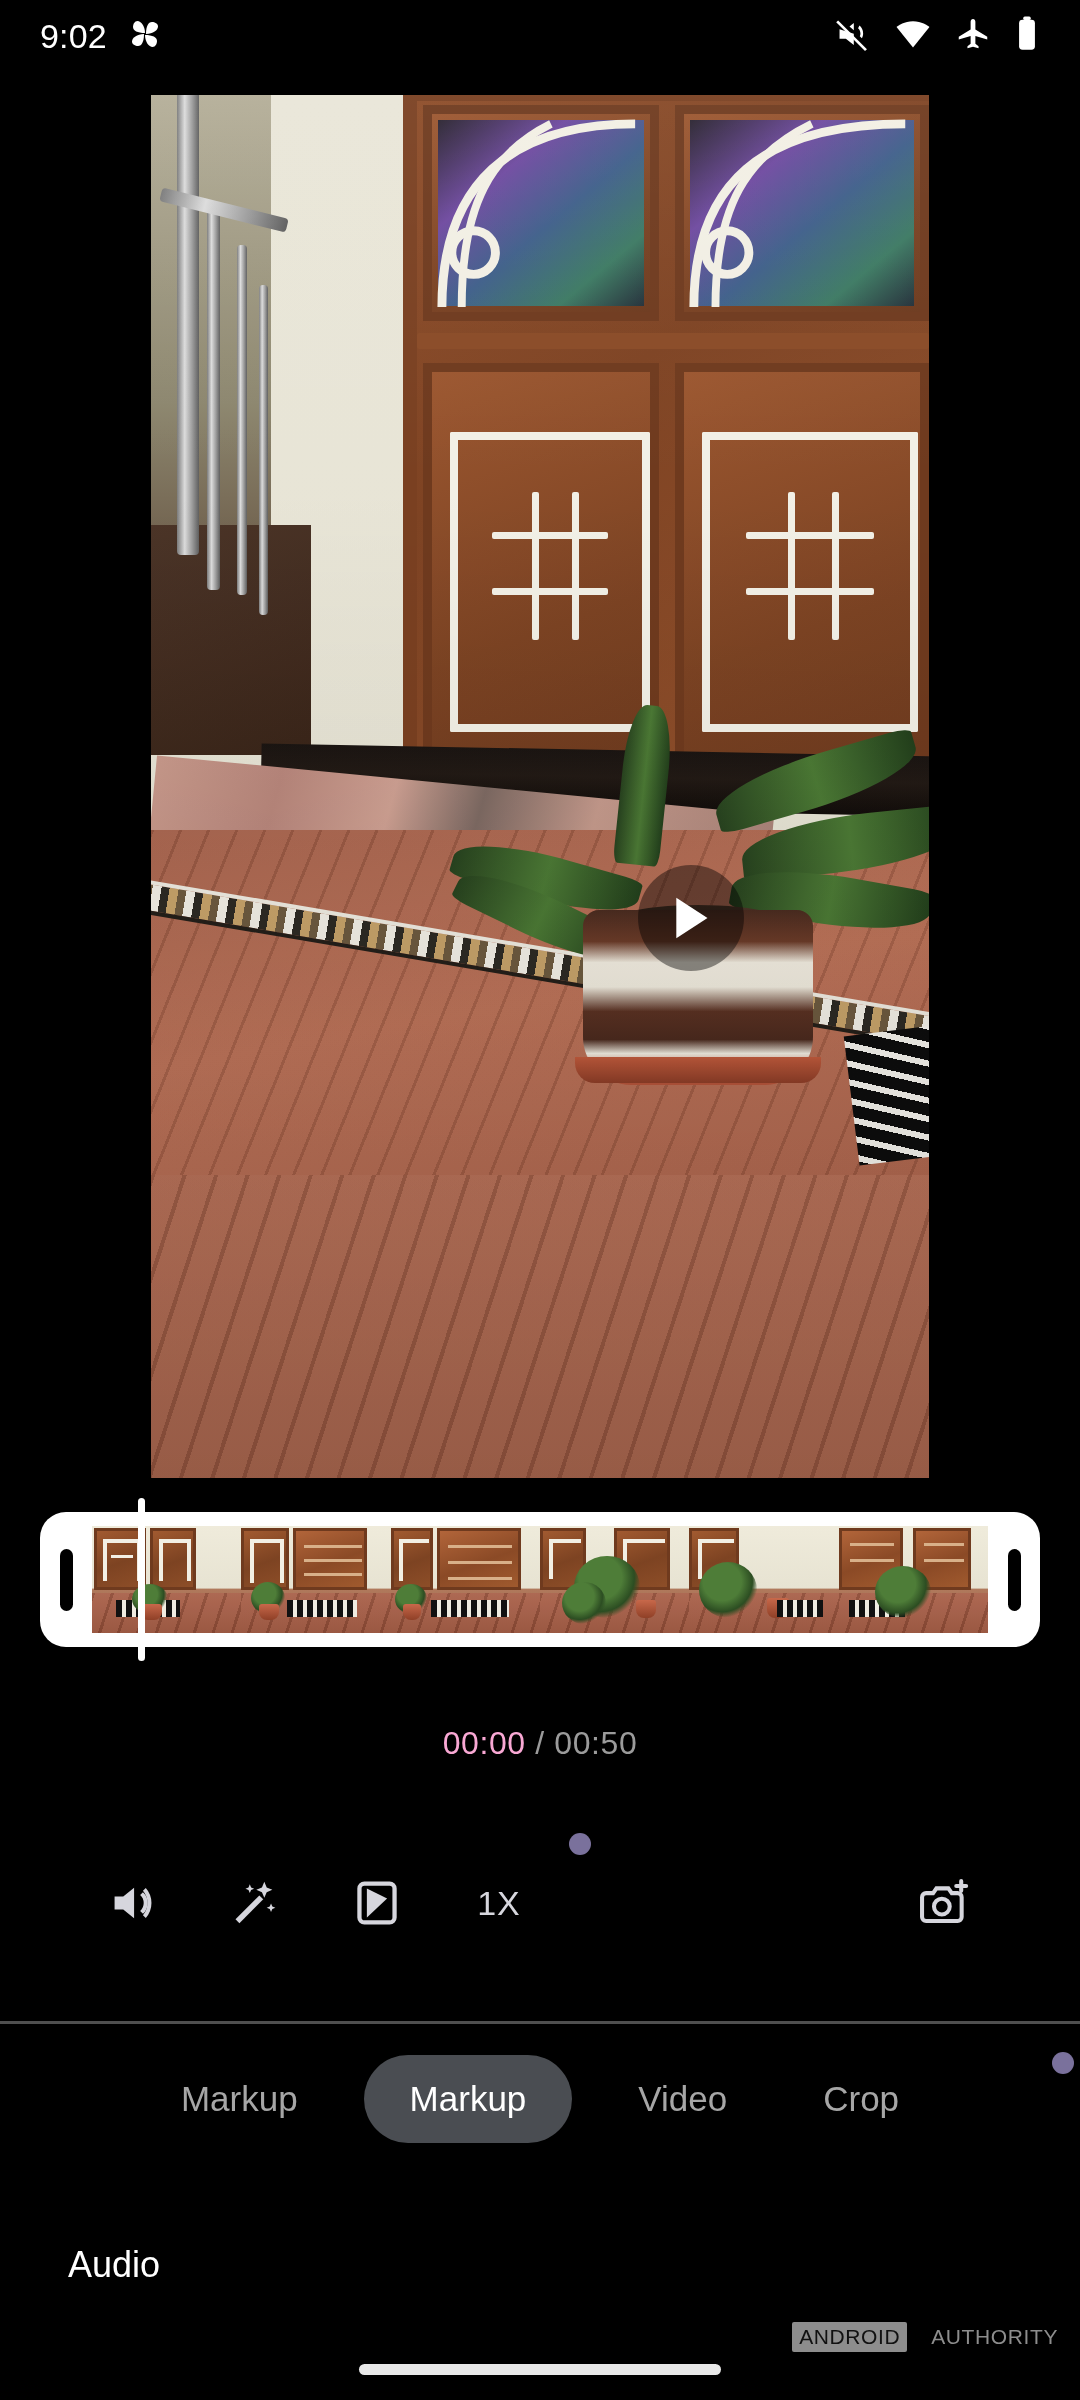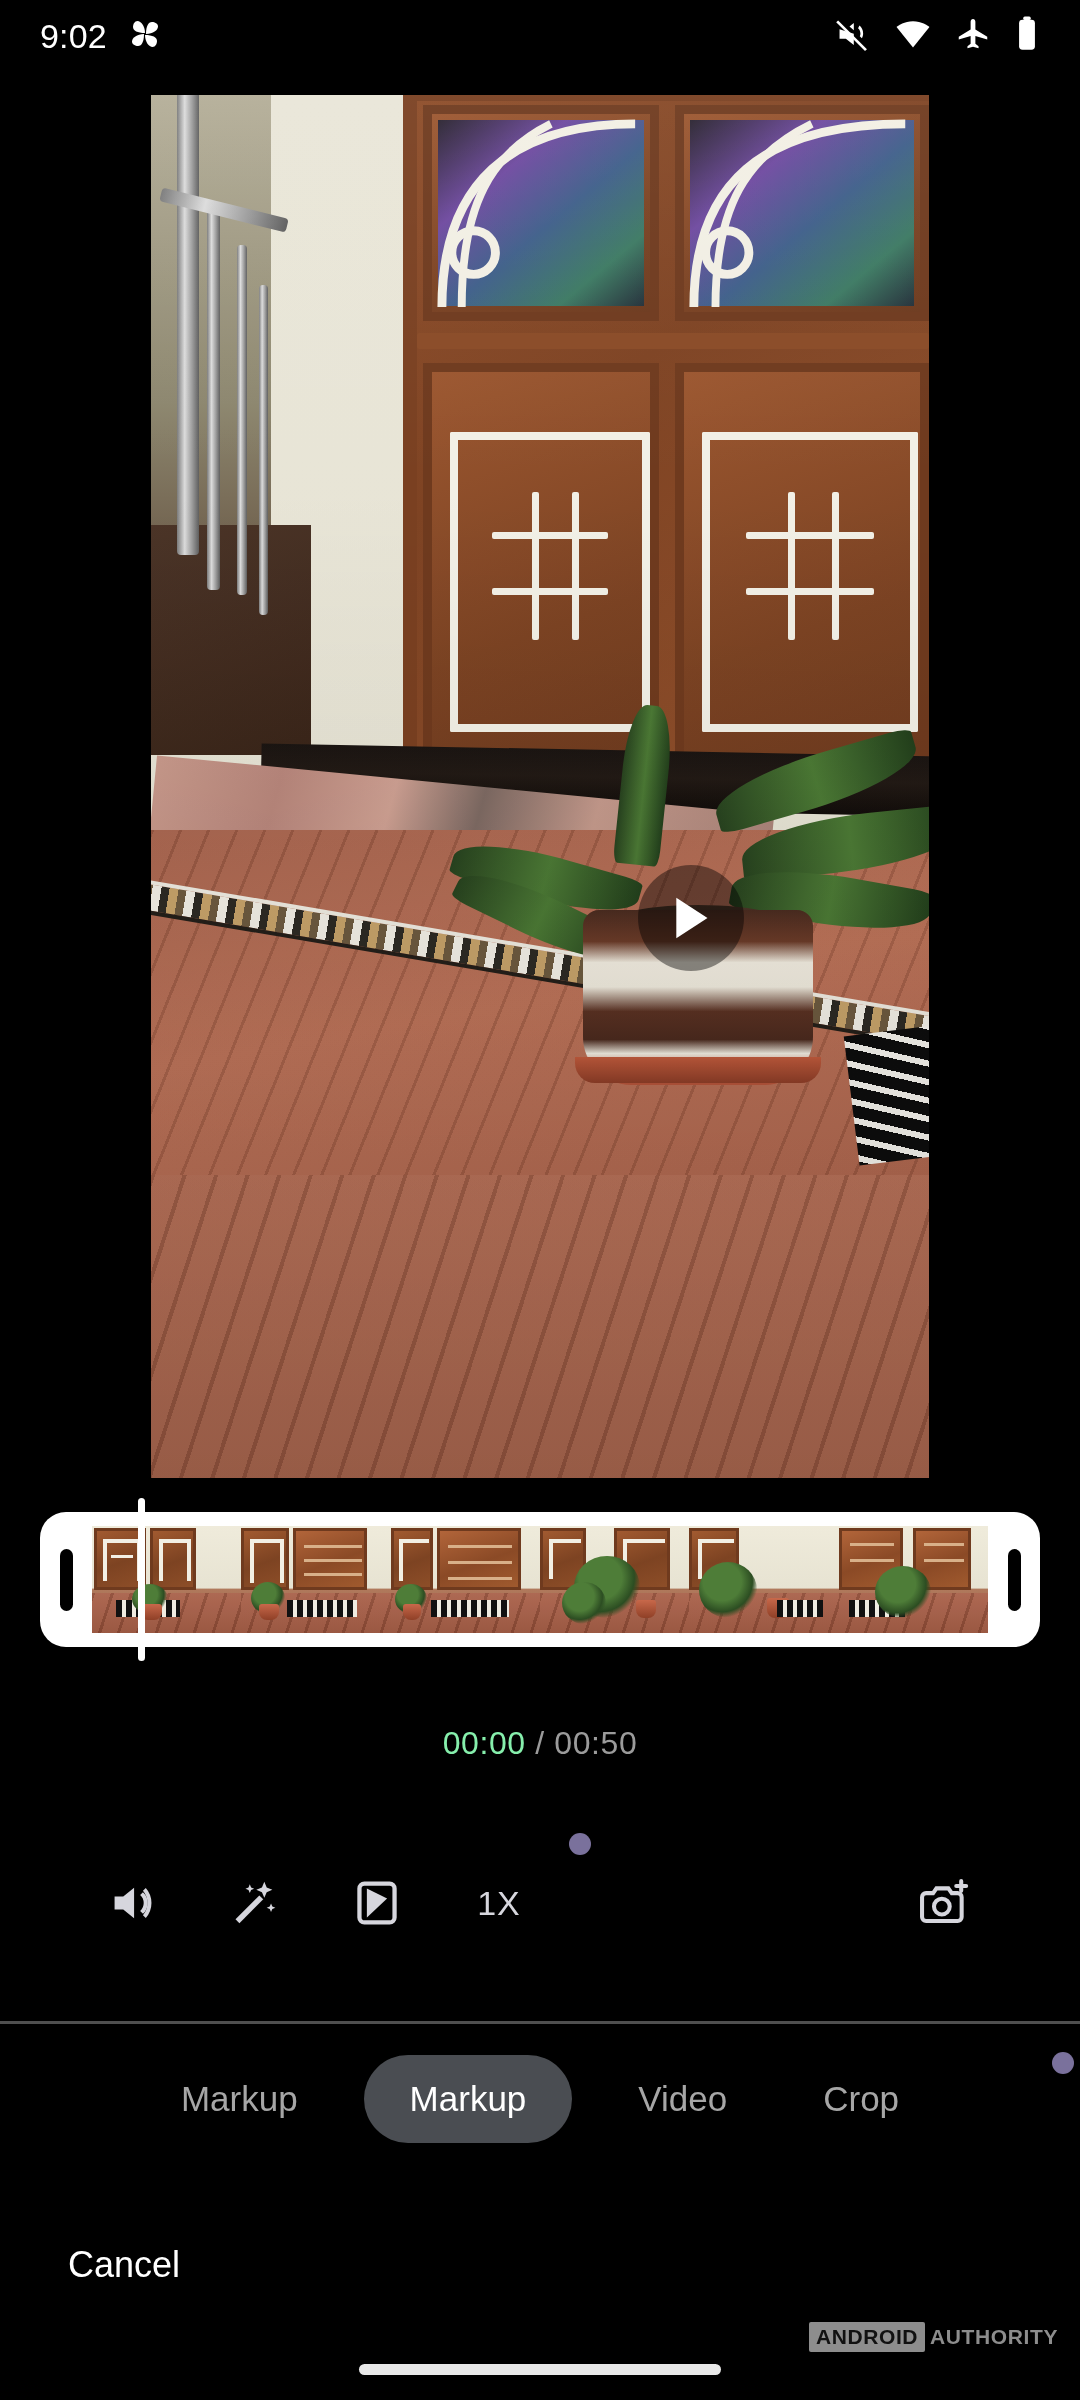--- a/index.html
+++ b/index.html
@@ -170,21 +170,21 @@
   .playhead{
     position:absolute; left:138px; top:-14px; width:7px; height:163px;
     background:#fff; border-radius:4px;
   }
 
   
   .timerow{
     position:absolute; left:0; top:1725px; width:1080px;
     text-align:center; font-size:32px; letter-spacing:.6px;
   }
-  .t-cur{ color:#86efac;text-align:center; }
+  .t-cur{ color:#f9a8d4;text-align:center; }
   .t-sep, .t-tot{ color:#9b9b9b; }
 
   
   .toolrow{
     position:absolute; left:0; top:1845px; width:1080px; height:100px;
   }
   .tool{
     position:absolute; top:8px; width:110px; height:100px;
     display:flex; align-items:center; justify-content:center;
   }
@@ -221,22 +221,22 @@
   }
   .savecopy{
     position:absolute; right:48px; top:14px;
     background:#1f1f1f; color:#7c7c7c; font-size:36px;
     padding:30px 62px; border-radius:46px;
   }
 
   
   .watermark{
     position:absolute; right:22px; top:2322px;
-    display:flex; align-items:center; gap:5px;
-    font-size:21px; font-weight:bold; letter-spacing:.6px;
+    display:flex; align-items:center; gap:24px;
+    font-size:21px; font-weight:normal; letter-spacing:.6px;
   }
   .wm-a{ background:#8d8d8d; color:#111; padding:3px 7px; border-radius:2px; }
   .wm-b{ color:#8d8d8d; }
 
   
   .gesturebar{
     position:absolute; left:50%; transform:translateX(-50%);
     top:2364px; width:362px; height:11px; border-radius:8px; background:#e8e8e8;
   }
 </style>
@@ -528,21 +528,21 @@
     <div class="tab-gap"></div>
     <div class="tab active">Markup</div>
     <div class="tab-gap"></div>
     <div class="tab">Video</div>
     <div class="tab-gap"></div>
     <div class="tab">Crop</div>
   </div>
   <div class="dot-purple" style="left:1052px; top:2052px;"></div>
 
   <div class="actions">
-    <div class="cancel">Cancel</div>
+    <div class="cancel">Audio</div>
   </div>
 
   <div class="watermark">
     <span class="wm-a">ANDROID</span>
     <span class="wm-b">AUTHORITY</span>
   </div>
 
   <div class="gesturebar"></div>
 
 </div>

